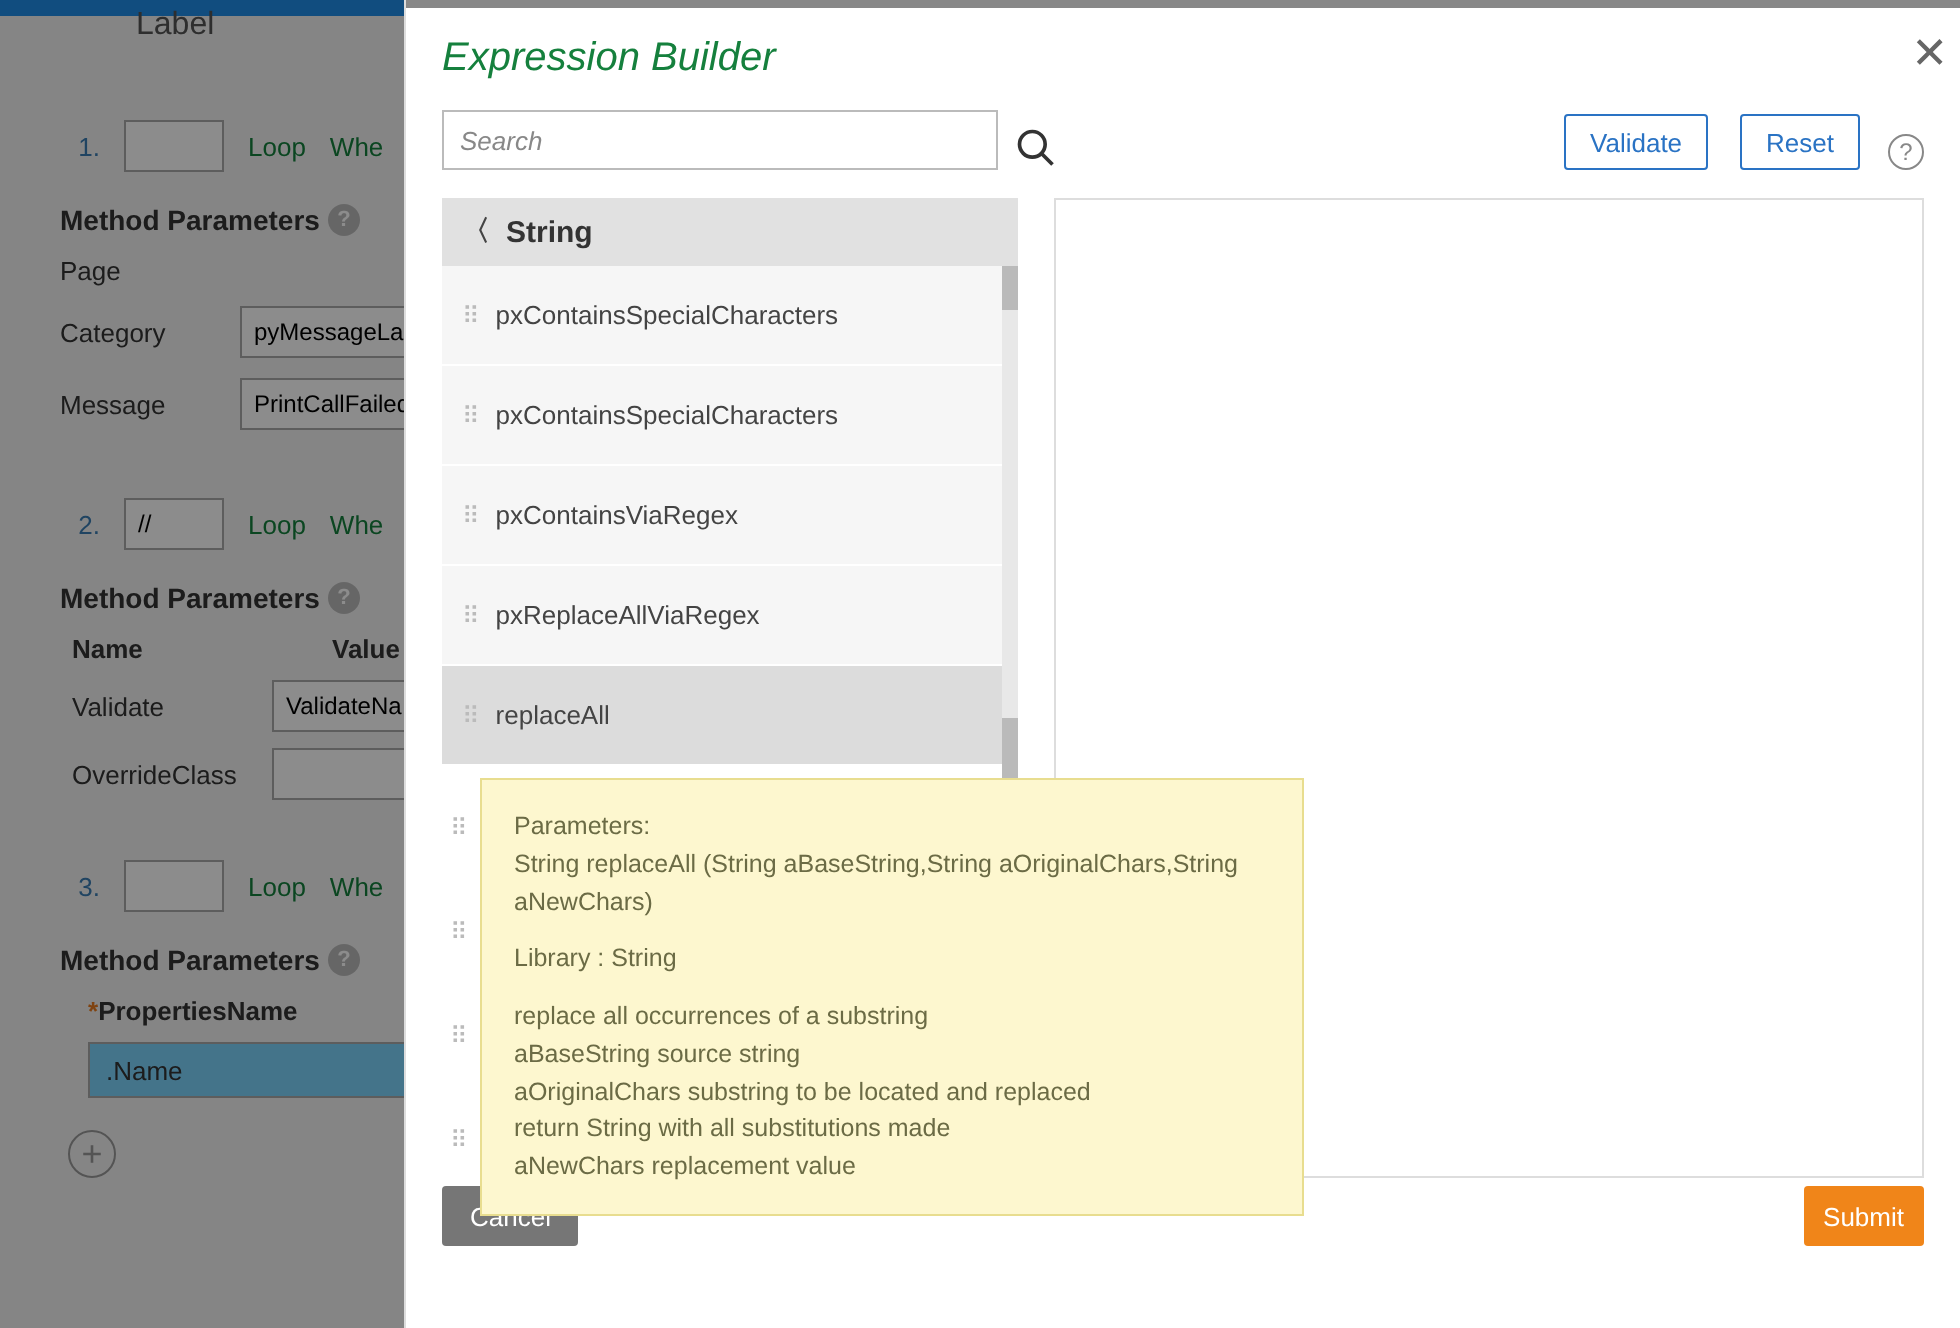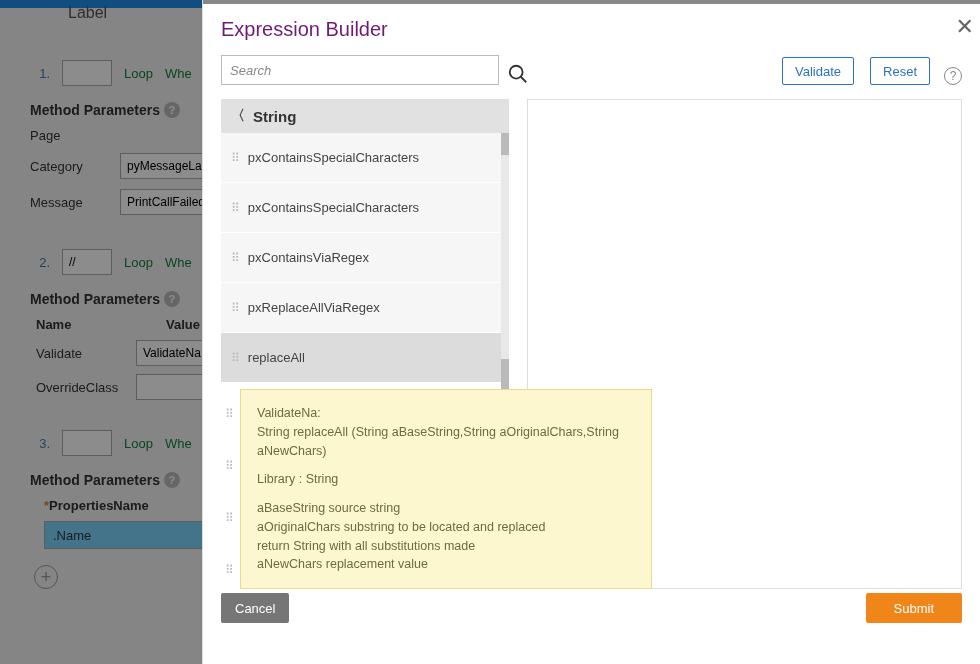--- a/index.html
+++ b/index.html
@@ -44,21 +44,21 @@
   .add-btn { margin:16px 0 0 4px; width:24px; height:24px; border:1.5px solid #999; border-radius:50%; color:#999; font-size:18px; display:flex; align-items:center; justify-content:center; }
 
   
   .modal {
     position: absolute; top: 0; right: 0; width: 778px; height: 664px;
     background: #fff; z-index: 10; border-left: 1px solid #ddd;
     display: flex; flex-direction: column;
     padding: 12px 18px 12px 18px;
   }
   .modal-top { height: 4px; background: #888; position:absolute; top:0; left:0; right:0; }
-  .modal-title { font-size: 20px; color:#701a75; font-weight: 300; margin-top: 6px; }
+  .modal-title { font-size: 20px; color:#15803d; font-weight: 300; margin-top: 6px; font-style: italic; }
   .close-x { position:absolute; top:14px; right:6px; font-size:22px; color:#666; }
 
   .search-row { display:flex; align-items:flex-end; gap:8px; margin-top: 14px; }
   .search-box { flex: 0 0 278px; height: 30px; border:1px solid #bbb; padding:0 8px; font-size:13px; font-style:italic; color:#888; display:flex; align-items:center; }
   .search-icon { width:22px; height:22px; }
   .spacer { flex:1; }
   .btn-outline { height:28px; padding:0 12px; border:1px solid #2a73c4; color:#2a73c4; background:#fff; font-size:13px; border-radius:2px; display:inline-flex; align-items:center; }
   .helpcirc { width:18px; height:18px; border-radius:50%; border:1.5px solid #888; color:#888; font-size:12px; display:inline-flex; align-items:center; justify-content:center; margin-left:6px; }
 
   .main-row { display:flex; gap:18px; margin-top:14px; height: 490px; position:relative; }
@@ -77,21 +77,21 @@
   .tooltip {
     position:absolute; left:19px; top:290px; width: 412px;
     background:#fdf7cf; border:1px solid #e8dd8f; padding:14px 16px;
     font-size:12.5px; color:#6b6b45; line-height:1.5; z-index: 20;
   }
 
   .tooltip-grips { position:absolute; left:4px; top:308px; z-index:21; display:flex; flex-direction:column; gap:38px; color:#bbb; font-size:12px; letter-spacing:-2px; pointer-events: none;}
 
   .modal-footer { display:flex; align-items:center; margin-top:4px; }
   .btn-cancel { background:#767676; color:#fff; height:30px; padding:0 14px; font-size:13px; border:none; border-radius:2px; }
-  .btn-submit { background:#f08519; color:#fff; height:30px; padding:0 28px; font-size:13px; border:none; border-radius:2px; }
+  .btn-submit { background:#f08519; color:#fff; height:30px; padding:0 10px; font-size:13px; border:none; border-radius:2px; }
 </style>
 </head>
 <body>
 
 <div class="bg">
   <div class="bg-topbar"></div>
   <div class="bg-content">
 
     <div style="position:relative">
       <span class="step-label-lbl">Label</span>
@@ -223,25 +223,26 @@
           <span class="grip">⠿</span>
           <span>replaceAll</span>
         </div>
         <div class="scroll-thumb2"></div>
       </div>
     </div>
 
     <div class="right-pane"></div>
 
     <div class="tooltip">
-      <div>ValidateNa:</div>
+      <div>Parameters:</div>
       <div>String replaceAll (String aBaseString,String aOriginalChars,String aNewChars)</div>
       <div style="height:10px"></div>
       <div>Library : String</div>
       <div style="height:10px"></div>
+      <div>replace all occurrences of a substring</div>
       <div>aBaseString source string</div>
       <div>aOriginalChars substring to be located and replaced</div>
       <div>return String with all substitutions made</div>
       <div>aNewChars replacement value</div>
     </div>
     <div class="tooltip-grips">
       <span class="grip">⠿</span>
       <span class="grip">⠿</span>
       <span class="grip">⠿</span>
       <span class="grip">⠿</span>

